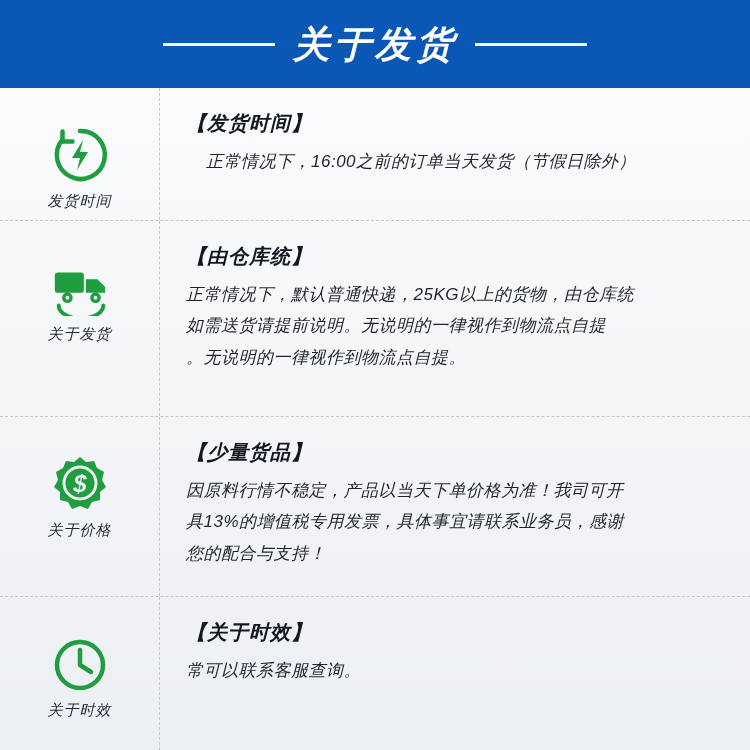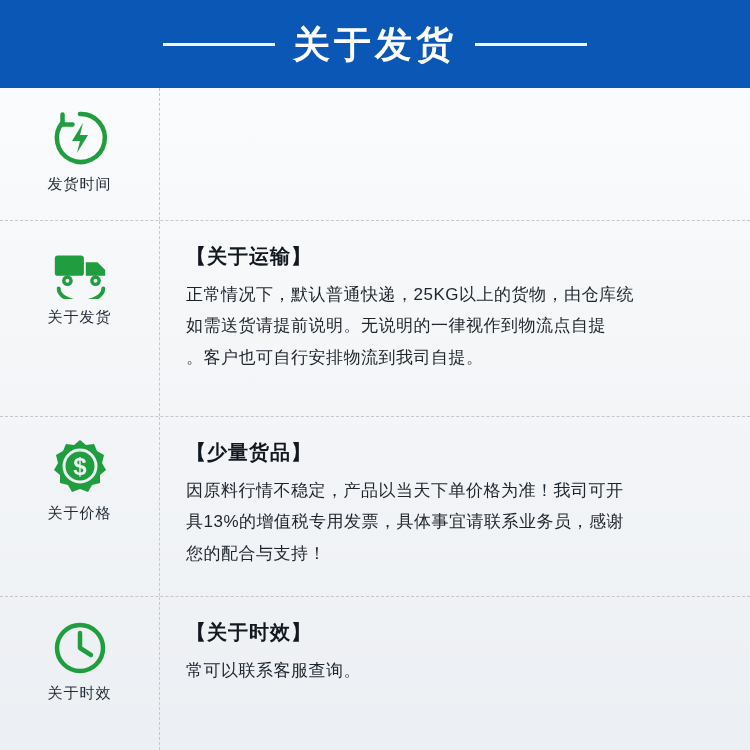--- a/index.html
+++ b/index.html
@@ -12,20 +12,21 @@
     overflow: hidden;
     background: #ffffff;
     font-family: "Liberation Sans", sans-serif;
   }
   .page {
     position: relative;
     width: 750px;
     height: 750px;
     background: linear-gradient(180deg, #fbfcfd 0%, #eef1f4 100%);
     overflow: hidden;
+    font-style: italic;
   }
 
   
   .banner {
     position: relative;
     height: 88px;
     background: #0b57b5;
     display: flex;
     align-items: center;
     justify-content: center;
@@ -69,21 +70,21 @@
   }
 
   .icon-col {
     width: 160px;
     flex: 0 0 160px;
     box-sizing: border-box;
     display: flex;
     flex-direction: column;
     align-items: center;
     justify-content: flex-start;
-    padding-top: 19px;
+    padding-top: 36px;
     border-right: 1px dashed #c3c8cf;
     align-self: stretch;
   }
   .icon-wrap {
     width: 62px;
     height: 62px;
     display: flex;
     align-items: center;
     justify-content: center;
   }
@@ -145,42 +146,46 @@
       <div class="icon-col">
         <div class="icon-wrap">
           <svg width="60" height="60" viewBox="0 0 60 60" aria-hidden="true">
             <path d="M30 6 A24 24 0 1 1 12.5 14.5" fill="none" stroke="#1f9d3f" stroke-width="4.5" stroke-linecap="round"></path>
             <path d="M12.5 6.5 L12.5 16.5 L22.5 16.5" fill="none" stroke="#1f9d3f" stroke-width="4.5" stroke-linecap="round" stroke-linejoin="round"></path>
             <path d="M33 15 L22 33 L30 33 L27 45 L38 27 L30 27 Z" fill="#1f9d3f"></path>
           </svg>
         </div>
         <div class="icon-label">发货时间</div>
       </div>
+      <div class="text-col">
+        <p class="sec-title">【发货时间】</p>
+        <p class="sec-body indent">正常情况下，16:00之前的订单当天发货（节假日除外）</p>
+      </div>
     </div>
 
     <div class="row row-2">
       <div class="icon-col">
         <div class="icon-wrap">
           <svg width="64" height="56" viewBox="0 0 64 56" aria-hidden="true">
             <rect x="6" y="12" width="30" height="21" rx="3" fill="#1f9d3f"></rect>
             <path d="M38 19 L50 19 L58 27 L58 33 L38 33 Z" fill="#1f9d3f"></path>
             <circle cx="19" cy="38" r="5.5" fill="#1f9d3f"></circle>
             <circle cx="19" cy="38" r="2" fill="#eef1f4"></circle>
             <circle cx="48" cy="38" r="5.5" fill="#1f9d3f"></circle>
             <circle cx="48" cy="38" r="2" fill="#eef1f4"></circle>
             <path d="M10 46 A22 13 0 0 0 56 46" fill="none" stroke="#1f9d3f" stroke-width="4" stroke-linecap="round"></path>
           </svg>
         </div>
         <div class="icon-label">关于发货</div>
       </div>
       <div class="text-col">
-        <p class="sec-title">【关于运输】</p>
+        <p class="sec-title">【由仓库统】</p>
         <p class="sec-body">正常情况下，默认普通快递，25KG以上的货物，由仓库统</p>
         <p class="sec-body">如需送货请提前说明。无说明的一律视作到物流点自提</p>
-        <p class="sec-body">。客户也可自行安排物流到我司自提。</p>
+        <p class="sec-body">。无说明的一律视作到物流点自提。</p>
       </div>
     </div>
 
     <div class="row row-3">
       <div class="icon-col">
         <div class="icon-wrap">
           <svg width="60" height="60" viewBox="0 0 60 60" aria-hidden="true">
             <path d="M30 3 L36 8 L44 7 L47 14 L54 18 L52 26 L56 33 L50 38 L50 46 L42 48 L38 55 L30 52 L22 55 L18 48 L10 46 L10 38 L4 33 L8 26 L6 18 L13 14 L16 7 L24 8 Z" fill="#1f9d3f"></path>
             <circle cx="30" cy="29" r="16" fill="none" stroke="#eef1f4" stroke-width="3"></circle>
             <text x="30" y="38" font-size="24" font-family="Liberation Sans, sans-serif" font-weight="bold" fill="#eef1f4" text-anchor="middle">$</text>

